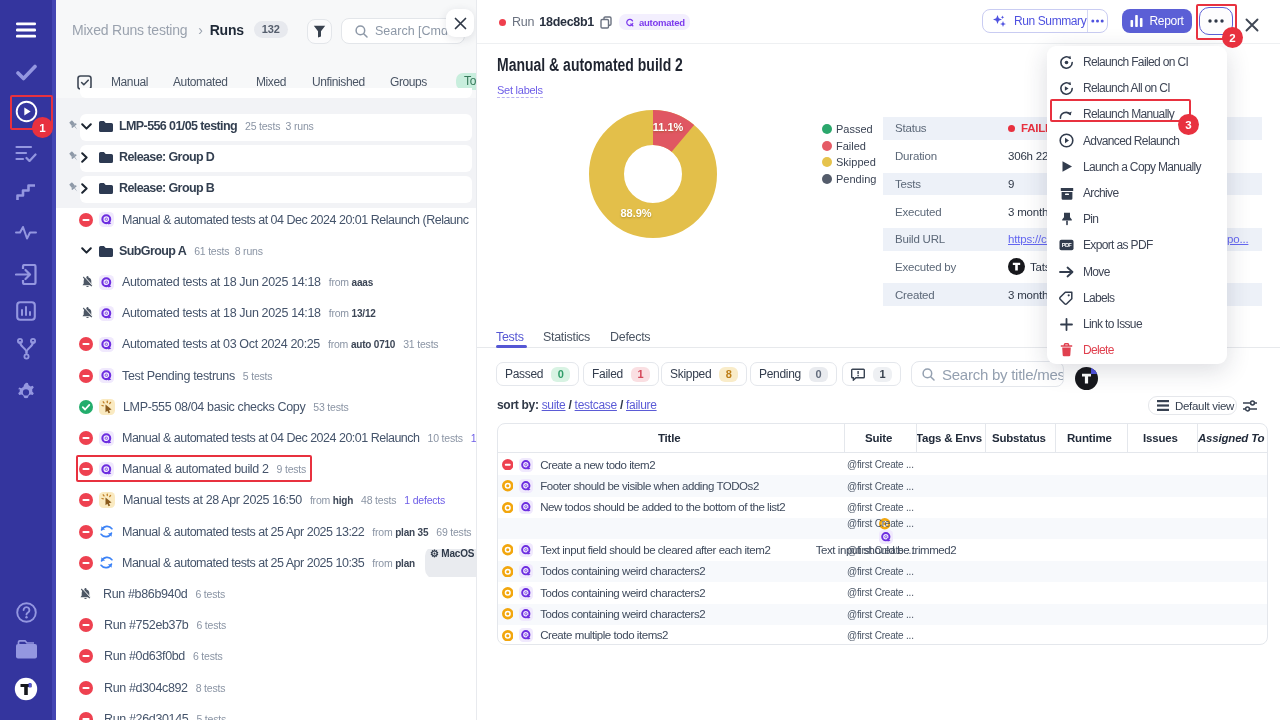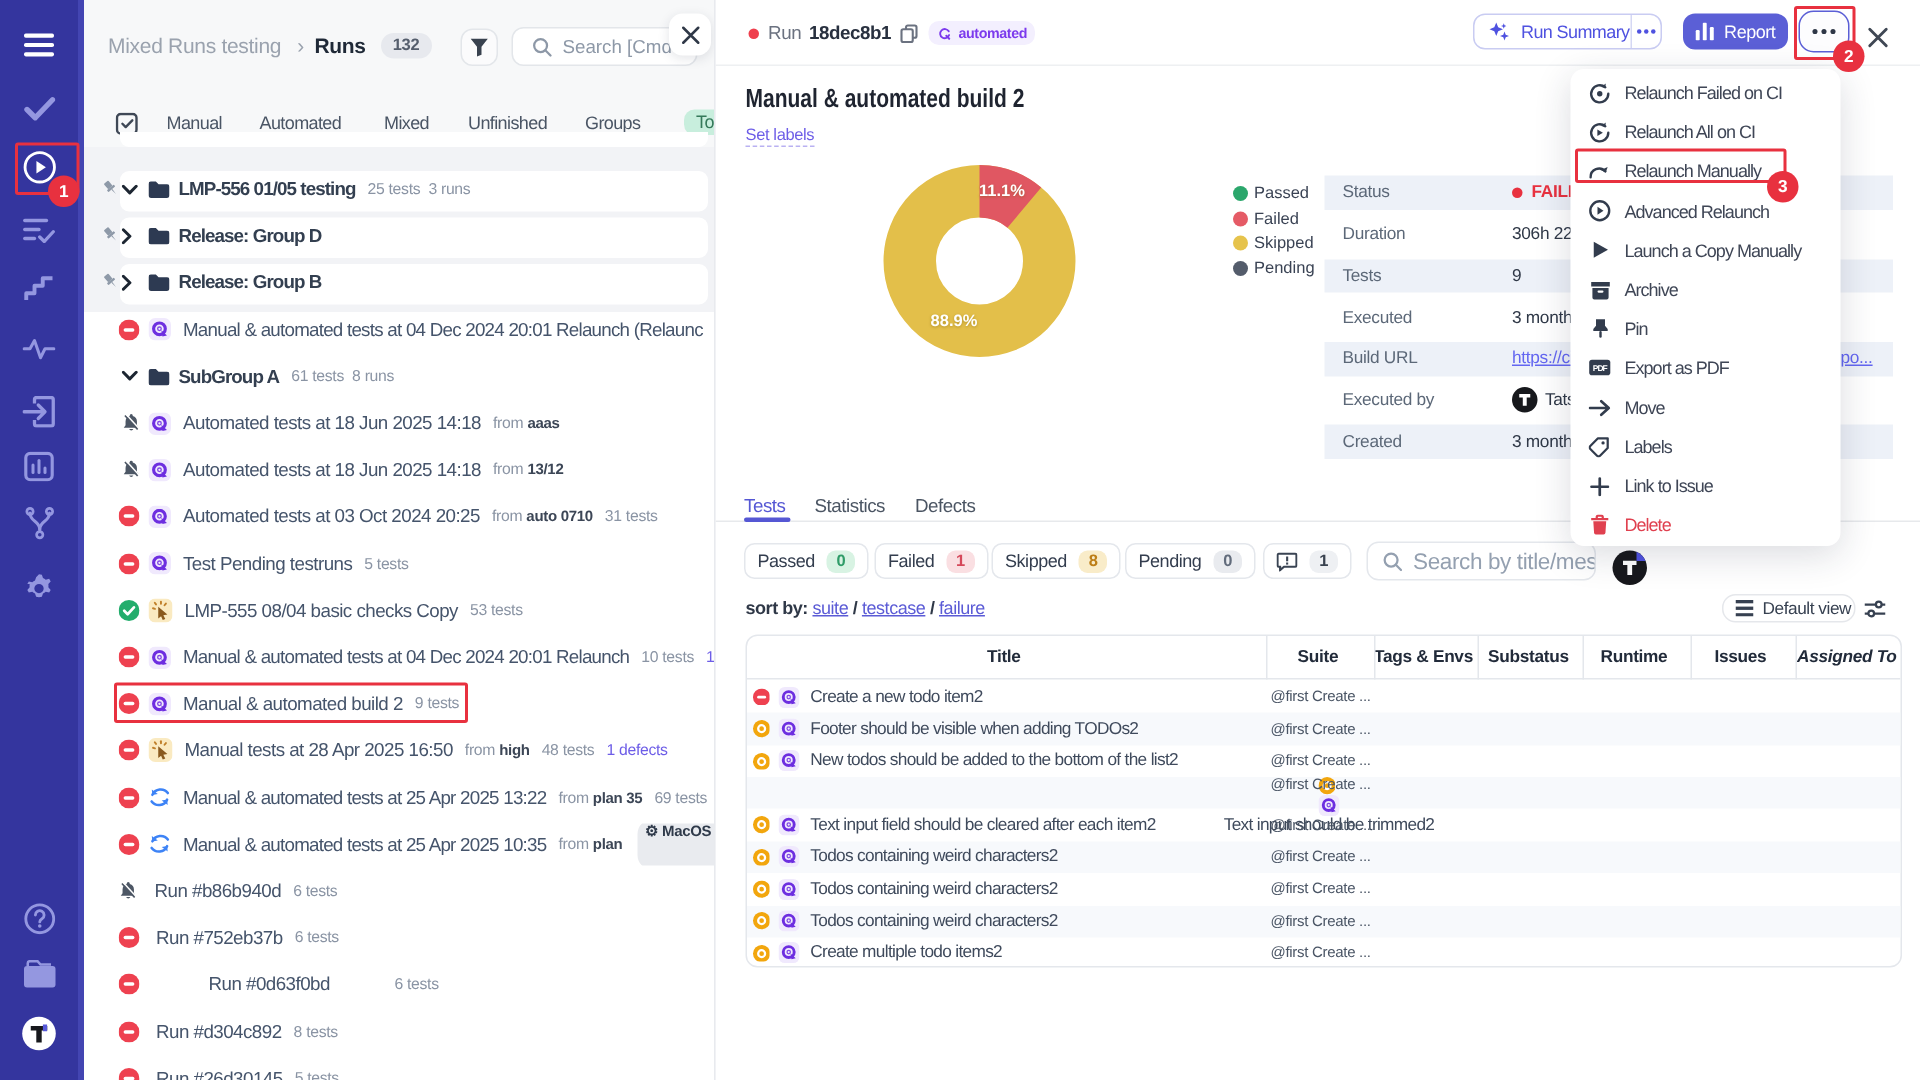--- a/index.html
+++ b/index.html
@@ -491,21 +491,21 @@
     <div class="prow" style="top:513.2px;">
         <div class="rowflex" style="margin-left:23px;">
       <svg width="14" height="14" viewBox="0 0 14 14">
             <use href="#i-fail"></use>
           </svg>
       <span class="rtitle" style="margin-left:11px;">Run #752eb37b</span>
           <span class="meta">6 tests</span>
     </div>
       </div>
     <div class="prow" style="top:544.4px;">
-        <div class="rowflex" style="margin-left:23px;gap:35px;">
+        <div class="rowflex" style="margin-left:23px;">
       <svg width="14" height="14" viewBox="0 0 14 14">
             <use href="#i-fail"></use>
           </svg>
       <span class="rtitle" style="margin-left:11px;">Run #0d63f0bd</span>
           <span class="meta">6 tests</span>
     </div>
       </div>
     <div class="prow" style="top:575.6px;">
         <div class="rowflex" style="margin-left:23px;">
       <svg width="14" height="14" viewBox="0 0 14 14">

